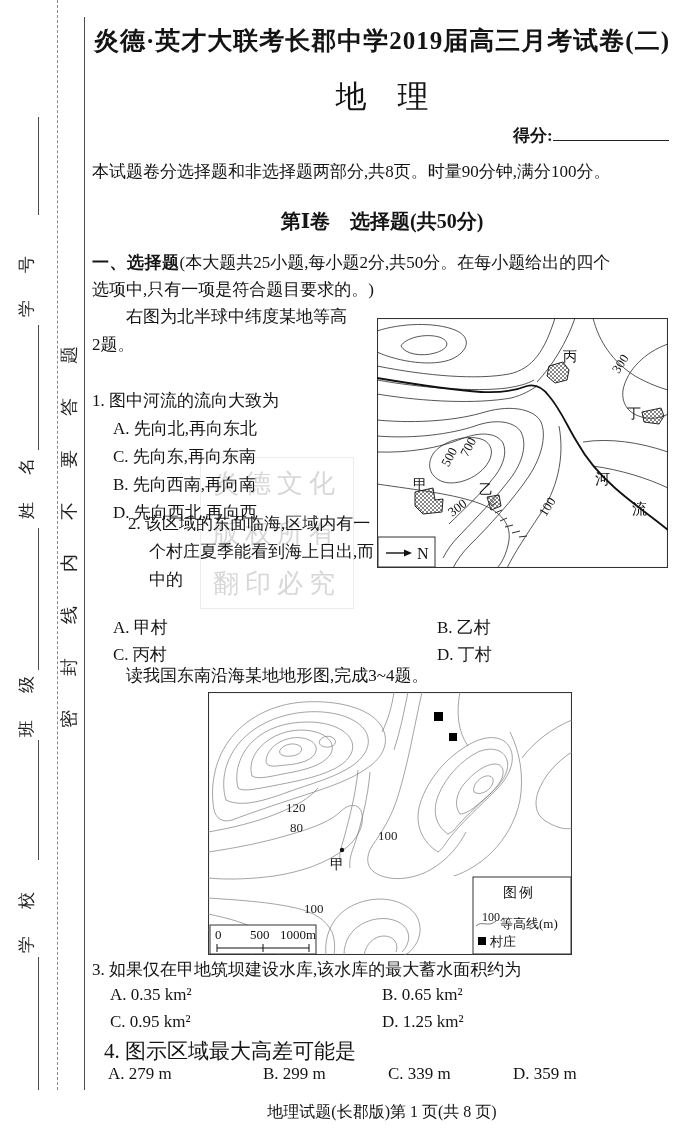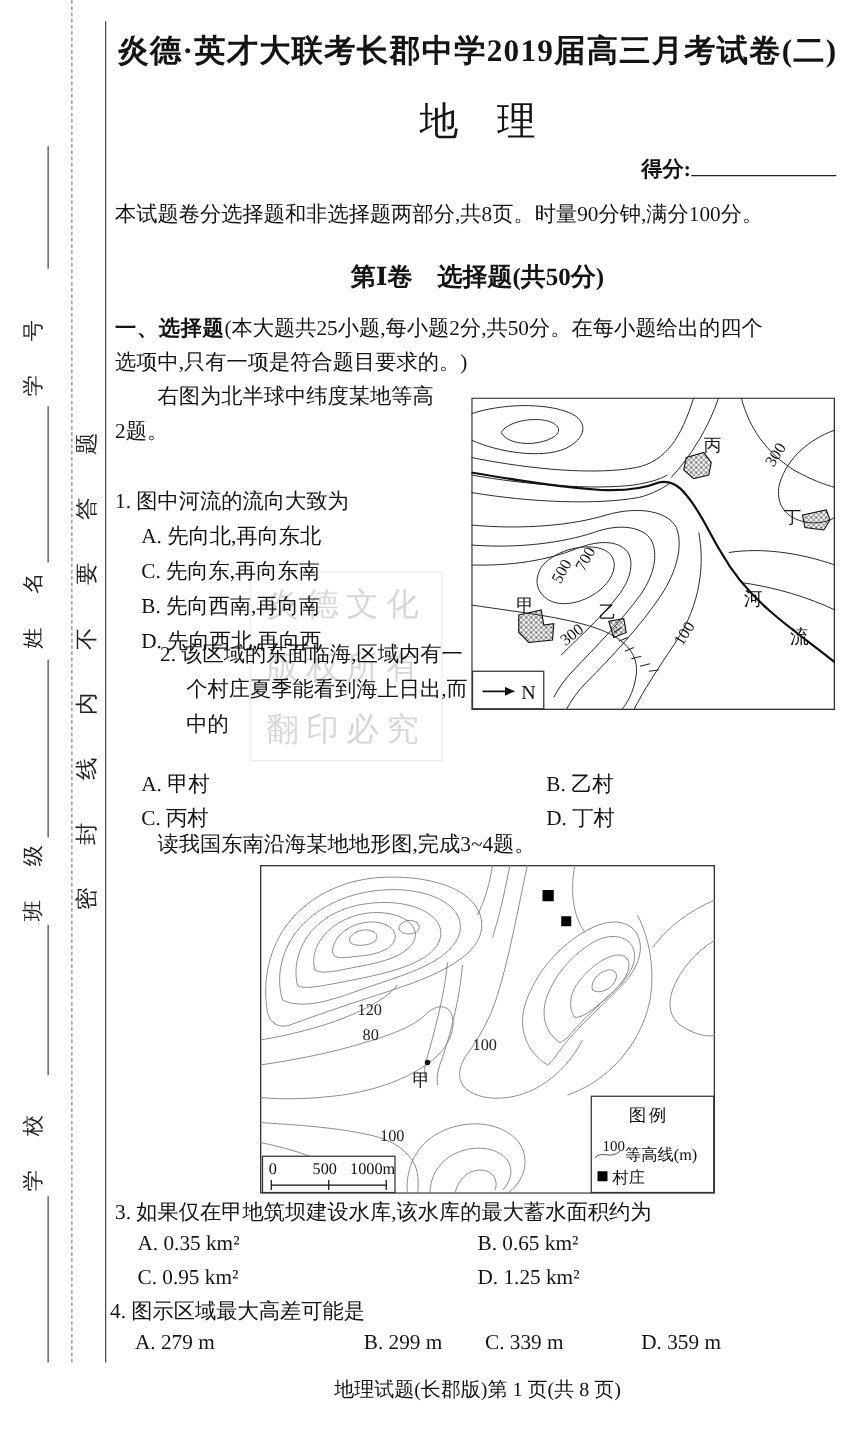--- a/index.html
+++ b/index.html
@@ -30,21 +30,21 @@
   .t17{font-size:17px;line-height:28px;}
   .passage1{left:92px;top:303px;width:290px;}
   .p1-indent{text-indent:2em;}
   .q1{left:92px;top:387px;width:290px;}
   .q1 .opt{margin-left:21px;}
   .q2{left:92px;top:510px;width:296px;margin-left:36px;}
   .q2 .cont{margin-left:21px;}
   .optrow{font-size:17px;}
   .passage2{left:126px;top:664px;font-size:17px;}
   .q3{left:92px;top:958px;font-size:17px;}
-  .q4{left:88px;top:1037px;font-size:17px;}
+  .q4{left:104px;top:1037px;font-size:21px;}
   .footer{left:84px;top:1102px;width:596px;text-align:center;font-size:16px;}
   
   .watermark{left:200px;top:457px;width:152px;height:150px;border:1px solid #ececec;
     display:flex;flex-direction:column;justify-content:space-around;align-items:center;
     color:#d7d7d7;font-size:26px;letter-spacing:6px;z-index:0;}
   .layer{z-index:1;}
   svg text{font-family:"Liberation Serif","DejaVu Serif",serif;}
 </style>
 </head>
 <body>
@@ -231,17 +231,17 @@
 </svg>
 
 <div class="abs q3 layer">3. 如果仅在甲地筑坝建设水库,该水库的最大蓄水面积约为</div>
 <div class="abs optrow layer" style="left:110px;top:985px;">A. 0.35 km²</div>
 <div class="abs optrow layer" style="left:382px;top:985px;">B. 0.65 km²</div>
 <div class="abs optrow layer" style="left:110px;top:1012px;">C. 0.95 km²</div>
 <div class="abs optrow layer" style="left:382px;top:1012px;">D. 1.25 km²</div>
 
 <div class="abs q4 layer">4. 图示区域最大高差可能是</div>
 <div class="abs optrow layer" style="left:108px;top:1064px;">A. 279 m</div>
-<div class="abs optrow layer" style="left:263px;top:1064px;margin-left:28px;">B. 299 m</div>
+<div class="abs optrow layer" style="left:263px;top:1064px;">B. 299 m</div>
 <div class="abs optrow layer" style="left:388px;top:1064px;">C. 339 m</div>
 <div class="abs optrow layer" style="left:513px;top:1064px;">D. 359 m</div>
 
 <div class="abs footer layer">地理试题(长郡版)第 1 页(共 8 页)</div>
 
 </body></html>

